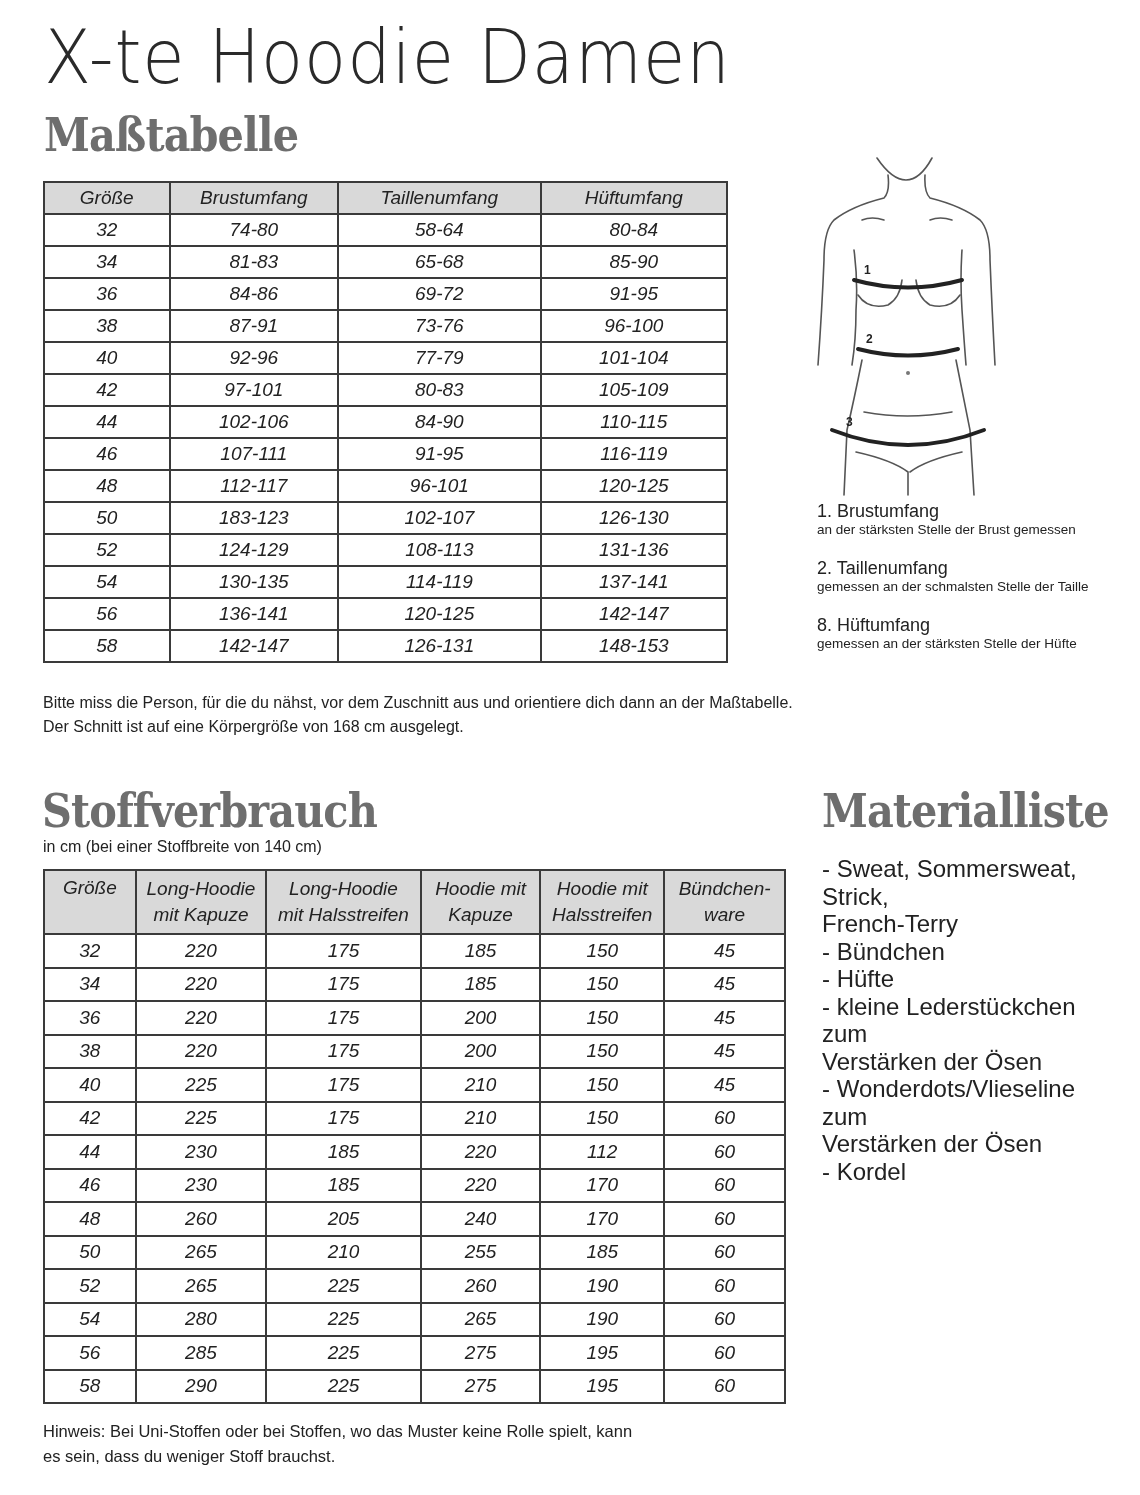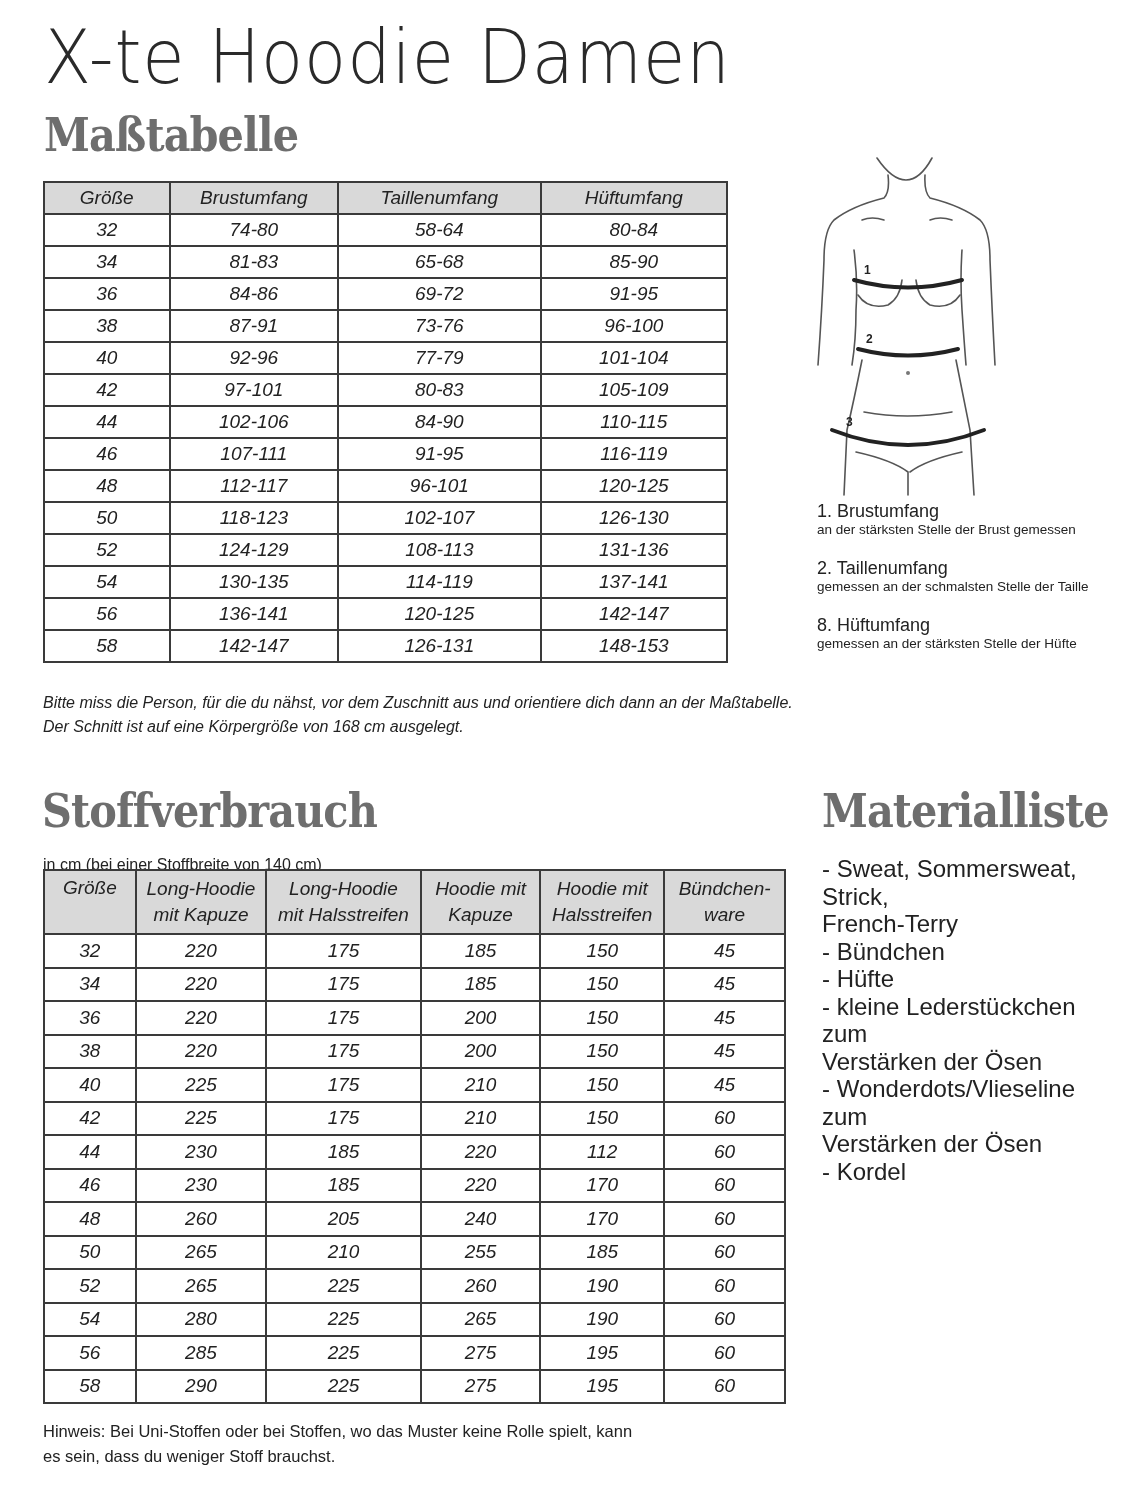--- a/index.html
+++ b/index.html
@@ -53,22 +53,22 @@
     #stoff-table col.s6 { width: 121px; }
 
     .figure { position: absolute; left: 812px; top: 150px; width: 200px; height: 350px; }
 
     .legend { position: absolute; left: 784px; width: 340px; margin-left: 33px; }
     .legend .lt { font-size: 18px; color: #222; line-height: 20px; }
     .legend .ld { font-size: 13.5px; color: #222; line-height: 17px; }
     .lg1 { top: 501px; } .lg2 { top: 558px; } .lg3 { top: 615px; }
 
     .note { position: absolute; left: 43px; font-size: 16px; color: #222; line-height: 24px; }
-    .note-mass { top: 691px; font-style: italic; }
-    .subnote { position: absolute; left: 43px; top: 856px; font-size: 16px; color: #222; }
+    .note-mass { top: 691px; }
+    .subnote { position: absolute; left: 43px; top: 838px; font-size: 16px; color: #222; }
     .hinweis { position: absolute; left: 43px; top: 1419px; font-size: 16.5px; line-height: 25px; color: #222; width: 600px; }
     .hinweis b { font-weight: normal; }
 
     .material-list {
       position: absolute; left: 822px; top: 855px; width: 300px;
       font-size: 24px; line-height: 27.5px; color: #222;
       list-style: none; margin: 0; padding: 0;
     }
   </style>
 </head>
@@ -143,21 +143,21 @@
         <td>116-119</td>
       </tr>
       <tr>
         <td>48</td>
         <td>112-117</td>
         <td>96-101</td>
         <td>120-125</td>
       </tr>
       <tr>
         <td>50</td>
-        <td>118-123</td>
+        <td>183-123</td>
         <td>102-107</td>
         <td>126-130</td>
       </tr>
       <tr>
         <td>52</td>
         <td>124-129</td>
         <td>108-113</td>
         <td>131-136</td>
       </tr>
       <tr>

